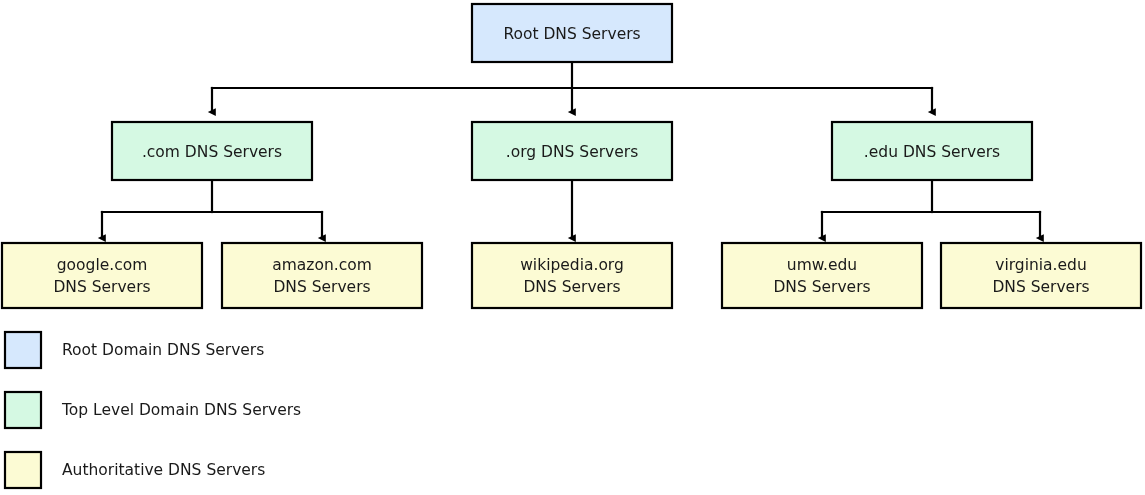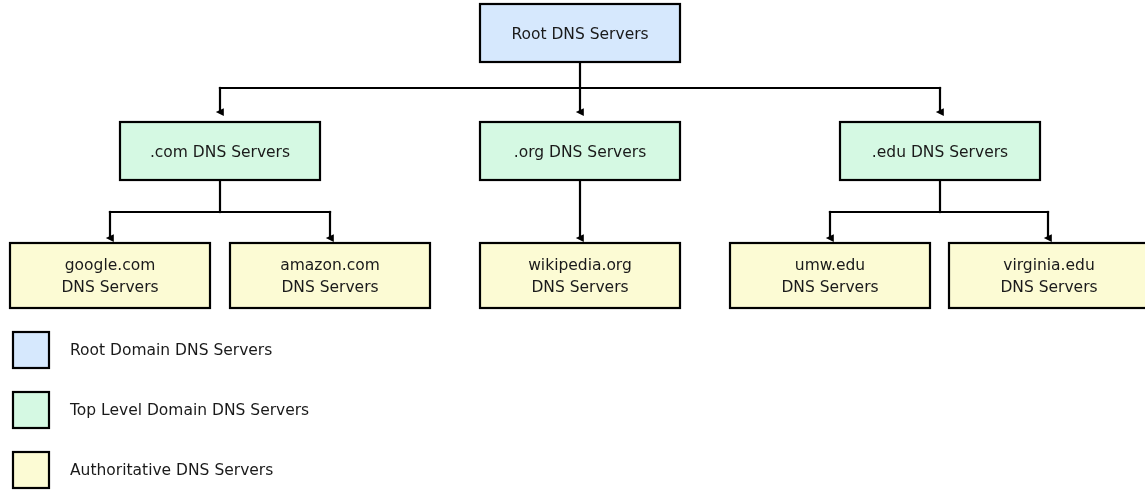--- a/index.html
+++ b/index.html
@@ -10,21 +10,20 @@
   body {
     width: 1145px;
     height: 495px;
     font-family: "DejaVu Sans", sans-serif;
     overflow: hidden;
   }
   #diagram-root {
     position: relative;
     width: 996px;
     height: 495px;
-    padding-left: 8px;
   }
   svg.diagram {
     display: block;
     width: 1145px;
     height: 495px;
   }
   .node-rect {
     stroke: #000000;
     stroke-width: 2.2;
   }

